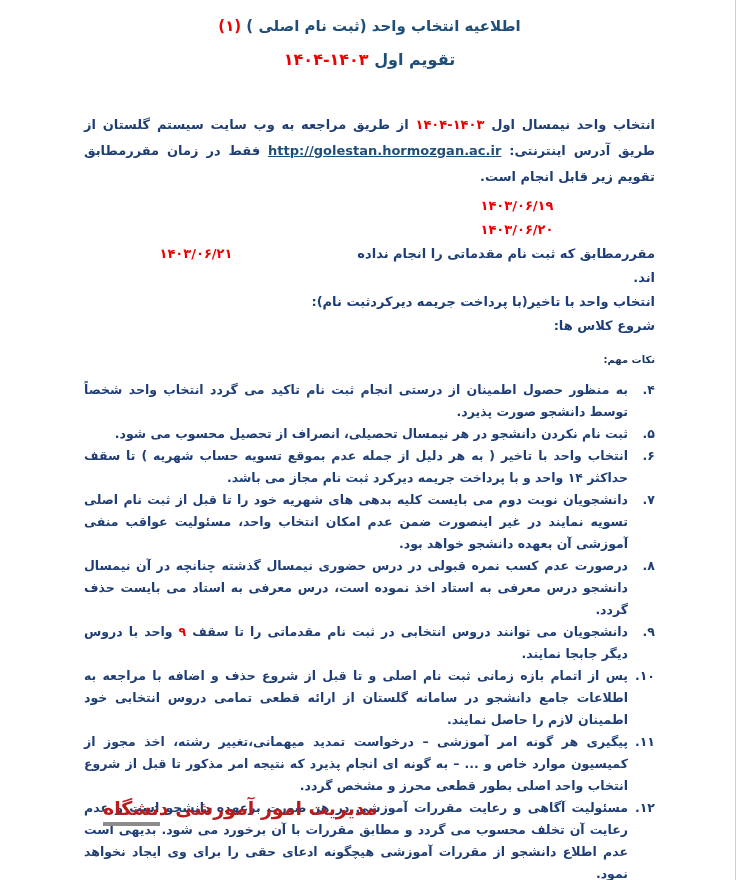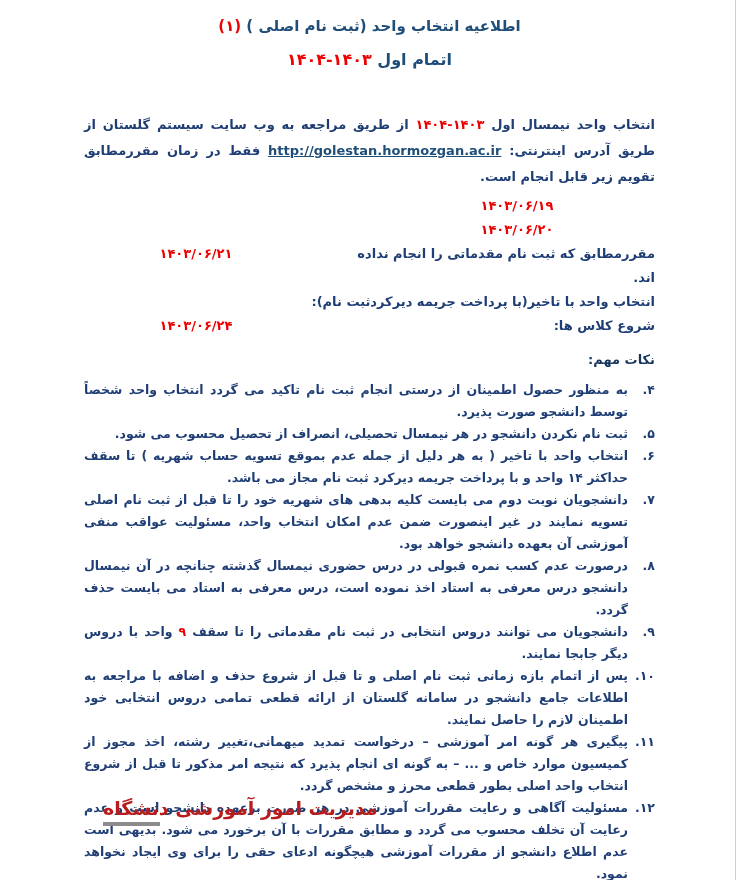--- a/index.html
+++ b/index.html
@@ -18,56 +18,55 @@
   .content{padding:8px 80px 0 84px;}
   .t1{font-size:15px;line-height:24px;text-align:center;color:#1f4e79;margin:6px 0 10px;}
   .t2{font-size:16px;line-height:24px;text-align:center;color:#1f4e79;margin:0 0 40px;}
   .red{color:#ee0000;}
   .link{color:#1f4e79;text-decoration:underline;direction:ltr;unicode-bidi:embed;cursor:pointer;}
   .intro{font-size:13px;line-height:26px;text-align:justify;margin:12px 0 4px;}
   .schedule{margin:0;}
   .sched-row{display:flex;font-size:13px;line-height:24px;}
   .sched-label{flex:1;white-space:pre-wrap;}
   .sched-date{width:250px;flex:none;text-align:center;padding-right:26px;box-sizing:border-box;color:#ee0000;}
-  .notes-heading{font-size:13px;line-height:23px;margin:10px 0 8px;color:#17365d;}
+  .notes-heading{font-size:10px;line-height:23px;margin:10px 0 8px;color:#17365d;}
   .note-item{display:flex;font-size:12.5px;line-height:22px;}
   .note-num{width:27px;flex:none;}
   .note-text{flex:1;text-align:justify;}
   .signature{position:absolute;top:797px;left:103px;font-size:19px;color:#b91c1c;white-space:nowrap;text-align:right;}
   .sig-line{position:absolute;top:822px;left:103px;width:57px;height:4px;background:#8c8c8c;}
 </style>
 </head>
 <body>
 
 <div class="page">
   <div class="content">
 
     <div class="t1"><span>اطلاعیه انتخاب واحد (ثبت نام اصلی ) </span><span class="red">(۱)</span></div>
-    <div class="t2"><span>اتمام اول   </span><span class="red">۱۴۰۳-۱۴۰۴</span></div>
+    <div class="t2"><span>تقویم اول   </span><span class="red">۱۴۰۳-۱۴۰۴</span></div>
 
     <p class="intro"><span>انتخاب واحد نیمسال اول  </span><span class="red">۱۴۰۳-۱۴۰۴</span><span> از طریق مراجعه به وب سایت سیستم گلستان از طریق آدرس اینترنتی: </span><a class="link">http://golestan.hormozgan.ac.ir</a><span> فقط در زمان مقررمطابق تقویم زیر قابل انجام است.</span></p>
 
     <div class="schedule">
 
     <div class="sched-row">
           <div class="sched-date">۱۴۰۳/۰۶/۱۹</div>
         </div>
         <div class="sched-row">
           <div class="sched-date">۱۴۰۳/۰۶/۲۰</div>
         </div>
         <div class="sched-row">
           <div class="sched-label">مقررمطابق که ثبت نام مقدماتی را انجام نداده اند.</div>
           <div class="sched-date">۱۴۰۳/۰۶/۲۱</div>
         </div>
         <div class="sched-row">
           <div class="sched-label">انتخاب واحد با تاخیر(با پرداخت جریمه دیرکردثبت نام):</div>
         </div>
         <div class="sched-row">
           <div class="sched-label">شروع کلاس ها:</div>
-          <div class="sched-date">۱۴۰۳/۰۶/۲۴</div>
         </div>
       </div>
 
     <div class="notes-heading">نکات مهم:</div>
 
     <div class="notes-list">
 
     <div class="note-item">
           <div class="note-num">۴.</div>
           <div class="note-text"><span>به منظور حصول اطمینان از درستی انجام ثبت نام تاکید می گردد انتخاب واحد شخصاً توسط دانشجو صورت پذیرد.</span></div>

